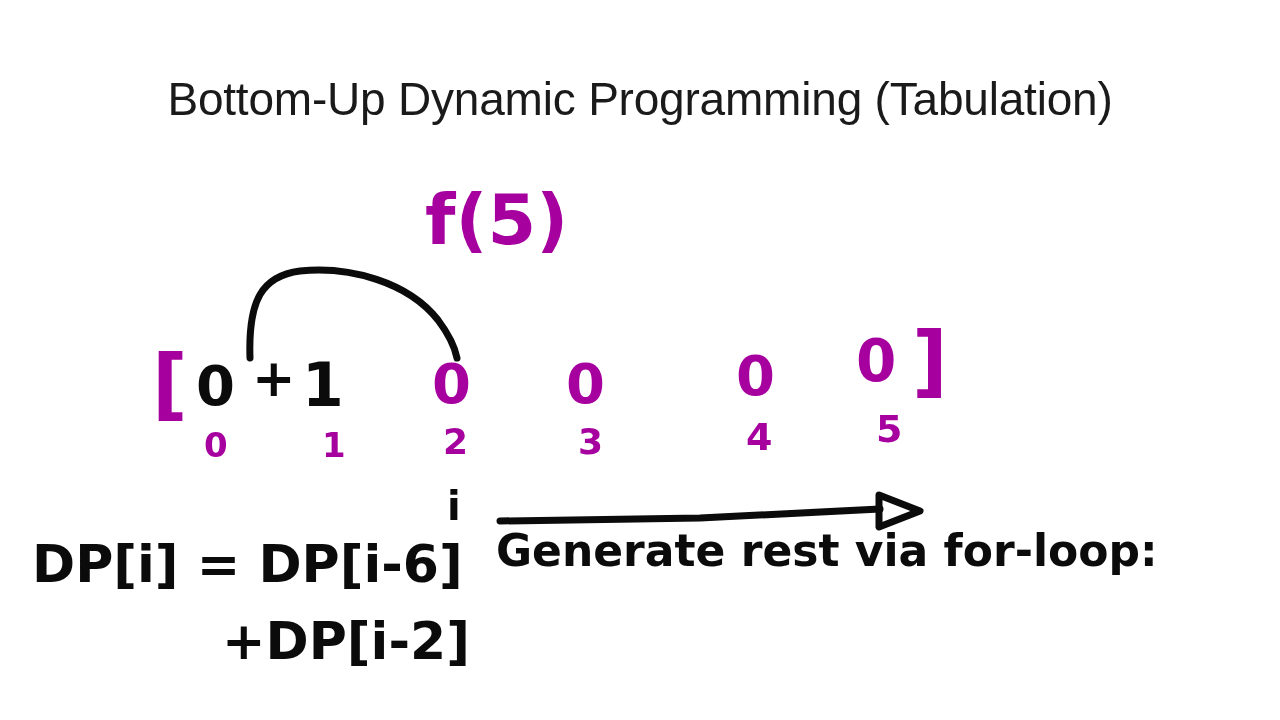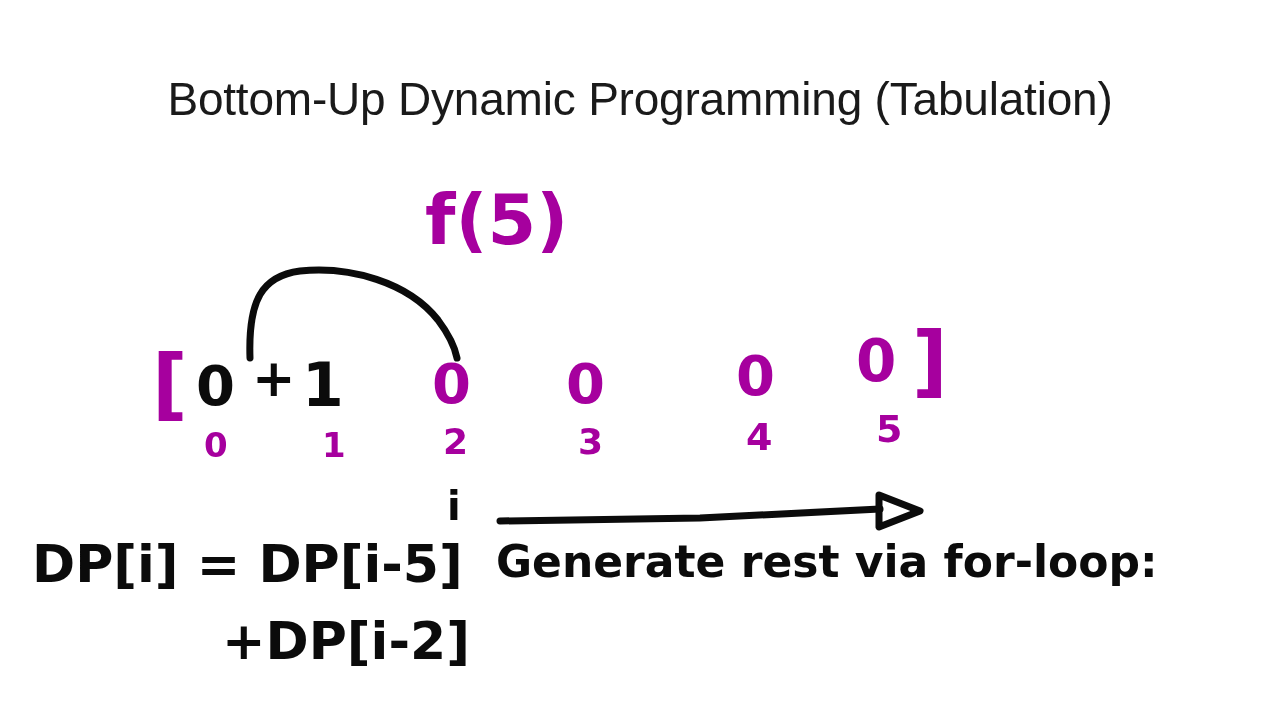--- a/index.html
+++ b/index.html
@@ -90,19 +90,19 @@
   <div class="ink-text hand ink-magenta" style="left:736px; top:348px; font-size:56px;">0</div>
   <div class="ink-text hand ink-magenta" style="left:746px; top:418px; font-size:38px;">4</div>
 
   <div class="ink-text hand ink-magenta" style="left:856px; top:332px; font-size:58px;">0</div>
   <div class="ink-text hand ink-magenta" style="left:876px; top:410px; font-size:38px;">5</div>
 
   <div class="ink-text hand ink-magenta" style="left:912px; top:322px; font-size:78px;">]</div>
 
   <div class="ink-text hand ink-black" style="left:447px; top:486px; font-size:40px;">i</div>
 
-  <div class="ink-text hand ink-black" style="left:32px; top:538px; font-size:52px;">DP[i] = DP[i-5]</div>
+  <div class="ink-text hand ink-black" style="left:32px; top:538px; font-size:52px;">DP[i] = DP[i-6]</div>
 
   <div class="ink-text hand ink-black" style="left:222px; top:615px; font-size:52px;text-align:center;">+DP[i-2]</div>
 
-  <div class="ink-text hand ink-black" style="left:496px; top:540px; font-size:44px;">Generate rest via for-loop:</div>
+  <div class="ink-text hand ink-black" style="left:496px; top:529px; font-size:44px;">Generate rest via for-loop:</div>
 
 </div>
 
 </body></html>

